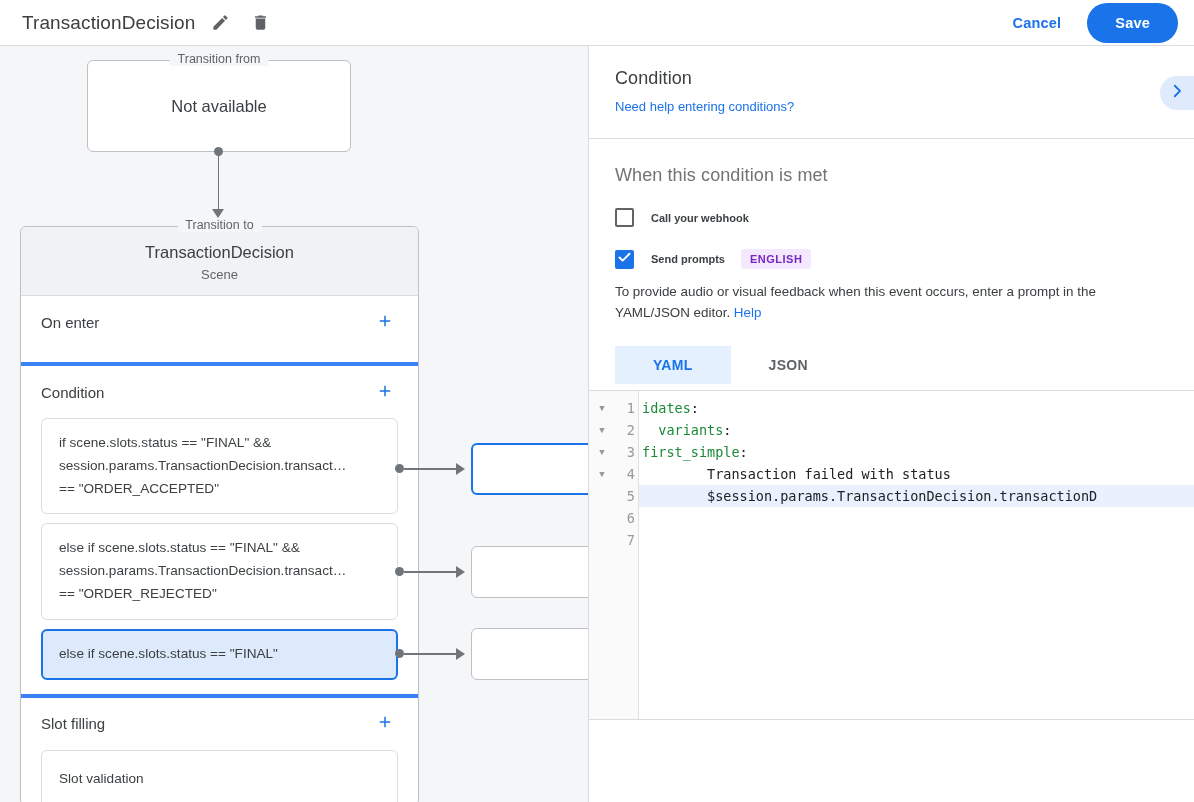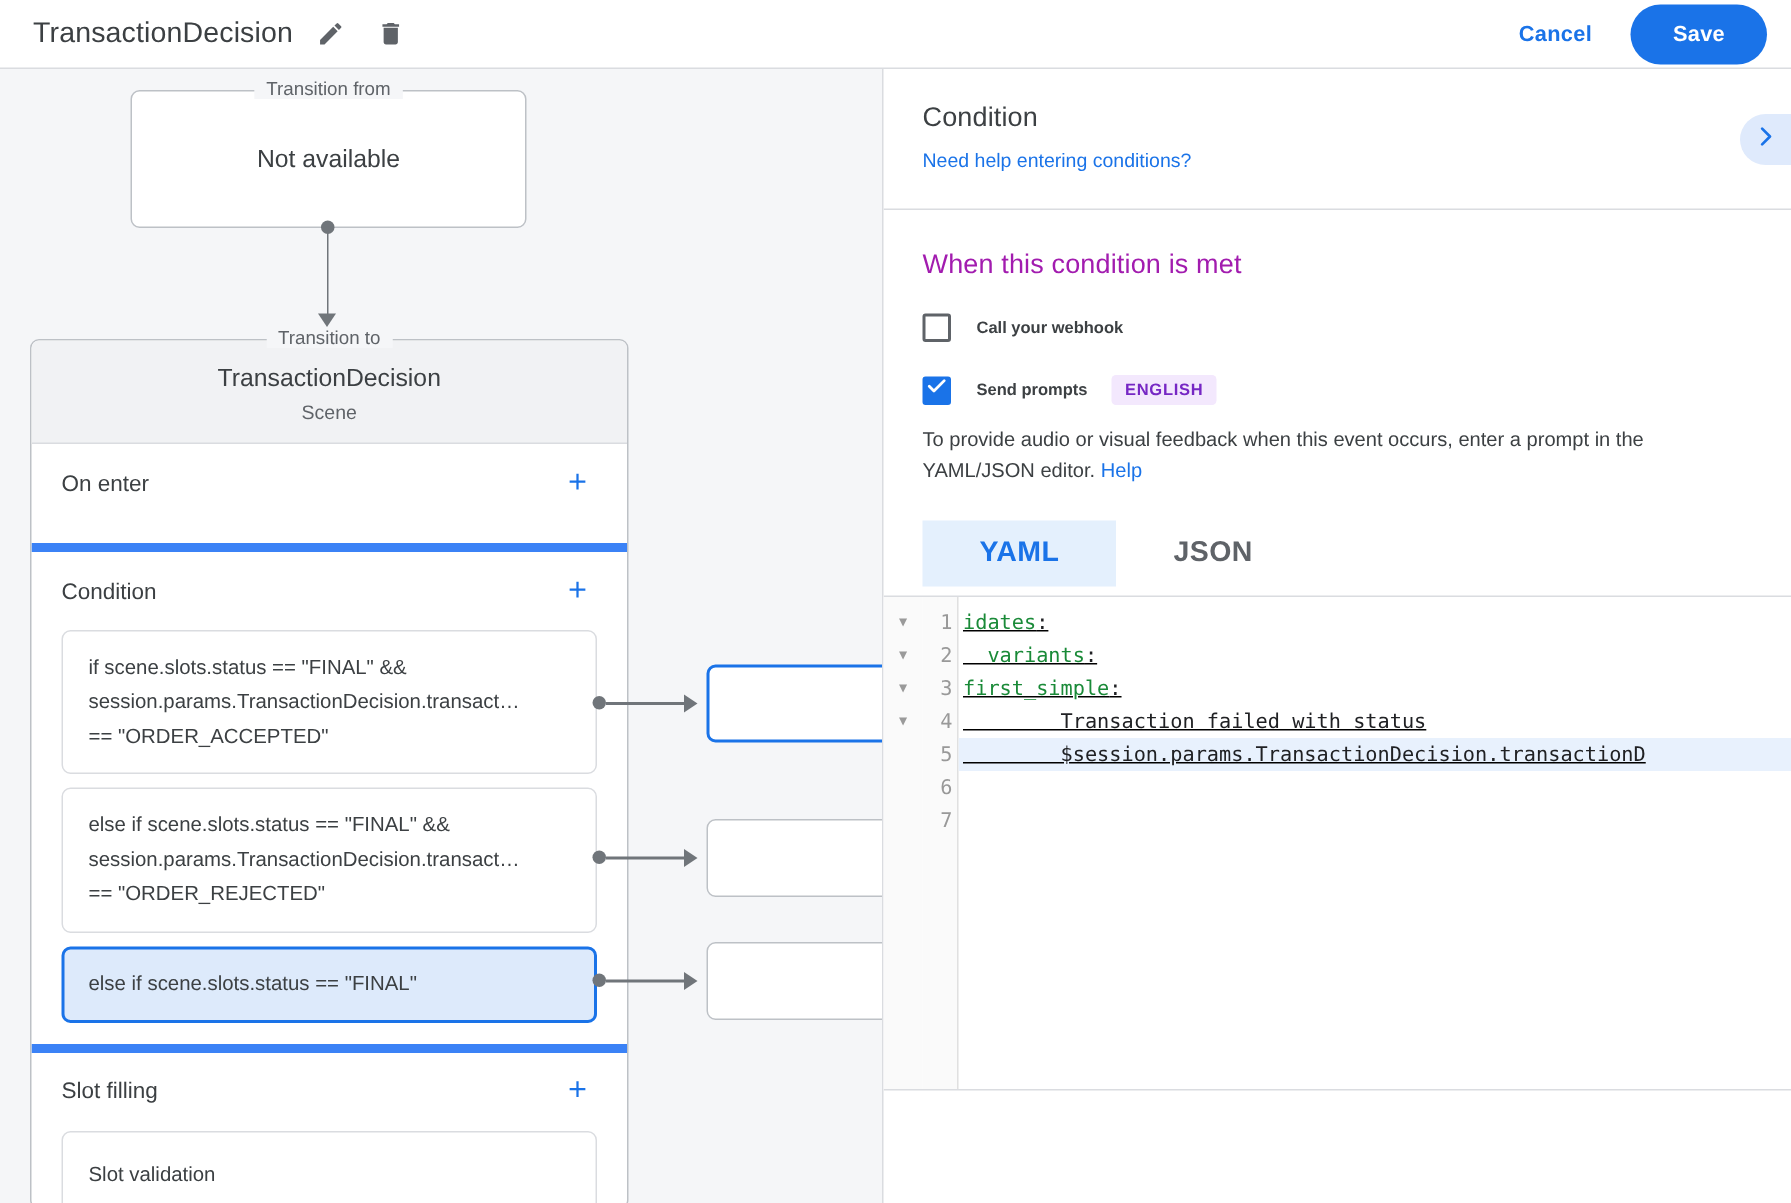--- a/index.html
+++ b/index.html
@@ -87,21 +87,21 @@
     border: 1px solid #bdc1c6; border-radius: 6px; background: #ffffff;
     overflow: hidden;
   }
   .scene-head {
     background: #f1f2f4; border-bottom: 1px solid #dadce0;
     padding: 16px 0 13px; text-align: center;
   }
   .scene-name { font-size: 16.5px; color: #3c4043; }
   .scene-sub { font-size: 13px; color: #5f6368; margin-top: 5px; }
 
-  .section { border-bottom: 6px solid #3b82f6; padding: 0 20px 14px; }
+  .section { border-bottom: 4px solid #3b82f6; padding: 0 20px 14px; }
   .section:last-child { border-bottom: none; }
   .section-head {
     display: flex; align-items: center; justify-content: space-between;
     height: 52px;
   }
   .section-title { font-size: 15px; color: #3c4043; }
   .plus-btn {
     width: 26px; height: 26px; display: flex; align-items: center;
     justify-content: center; cursor: pointer; border: none; background: none;
   }
@@ -146,21 +146,21 @@
     border: none; outline: none; font-family: "Liberation Sans", sans-serif;
   }
   .help-link {
     display: inline-block; margin-top: 10px;
     font-size: 13px; color: #1a73e8; text-decoration: none; cursor: pointer;
   }
   .panel-divider {
     margin-top: 23px; height: 1px; background: #dadce0; width: 100%;
   }
   .met-title {
-    font-size: 18px; color: #a21caf; padding-top: 26px; letter-spacing: .1px;
+    font-size: 18px; color: #737373; padding-top: 26px; letter-spacing: .1px;
   }
   .cb-row { display: flex; align-items: center; margin-top: 22px; }
   .cb {
     width: 19px; height: 19px; border: 2px solid #5f6368; border-radius: 2px;
     background: #ffffff; cursor: pointer; flex: none;
   }
   .cb.checked {
     background: #1a73e8; border-color: #1a73e8;
     display: flex; align-items: center; justify-content: center;
   }
@@ -173,40 +173,40 @@
     padding: 4px 9px; border-radius: 3px;
   }
   .desc {
     margin-top: 13px; font-size: 13.4px; color: #3c4043; line-height: 1.55;
     max-width: 560px;
   }
   .desc a { color: #1a73e8; text-decoration: none; }
 
   .tabs { display: flex; margin-top: 22px; }
   .tab {
-    font-size: 19px; font-weight: 600; color: #5f6368;
+    font-size: 14px; font-weight: 600; color: #5f6368;
     padding: 11px 38px; cursor: pointer; letter-spacing: .3px;
   }
   .tab.active { background: #e4f0fd; color: #1a73e8; }
 
   .editor {
     margin-top: 6px; border-top: 1px solid #dadce0; border-bottom: 1px solid #dadce0;
     display: flex; height: 330px; background: #ffffff; overflow: hidden;
     width: 606px; margin-left: 0; position: relative; left: 0;
   }
   .ed-fold {
     width: 26px; background: #fafafa; border-right: none;
     padding-top: 6px; flex: none;
   }
   .ed-gutter {
     width: 24px; background: #fafafa; border-right: 1px solid #e0e0e0;
     padding-top: 6px; text-align: right; flex: none;
   }
   .ed-code {
-    flex: 1 1 auto; padding-top: 6px; overflow: hidden; position: relative; text-decoration: underline;
+    flex: 1 1 auto; padding-top: 6px; overflow: hidden; position: relative;
   }
   .ln, .fold, .cl {
     height: 22px; line-height: 22px;
     font-family: "DejaVu Sans Mono", monospace; font-size: 13.5px;
   }
   .ln { color: #999999; padding-right: 3px; }
   .fold { text-align: center; color: #9a9a9a; font-size: 9px; cursor: pointer; }
   .cl { white-space: pre; padding-left: 3px; color: #202124; }
   .cl.hl { background: #e8f1fd; }
   .k { color: #1a8a38; }

